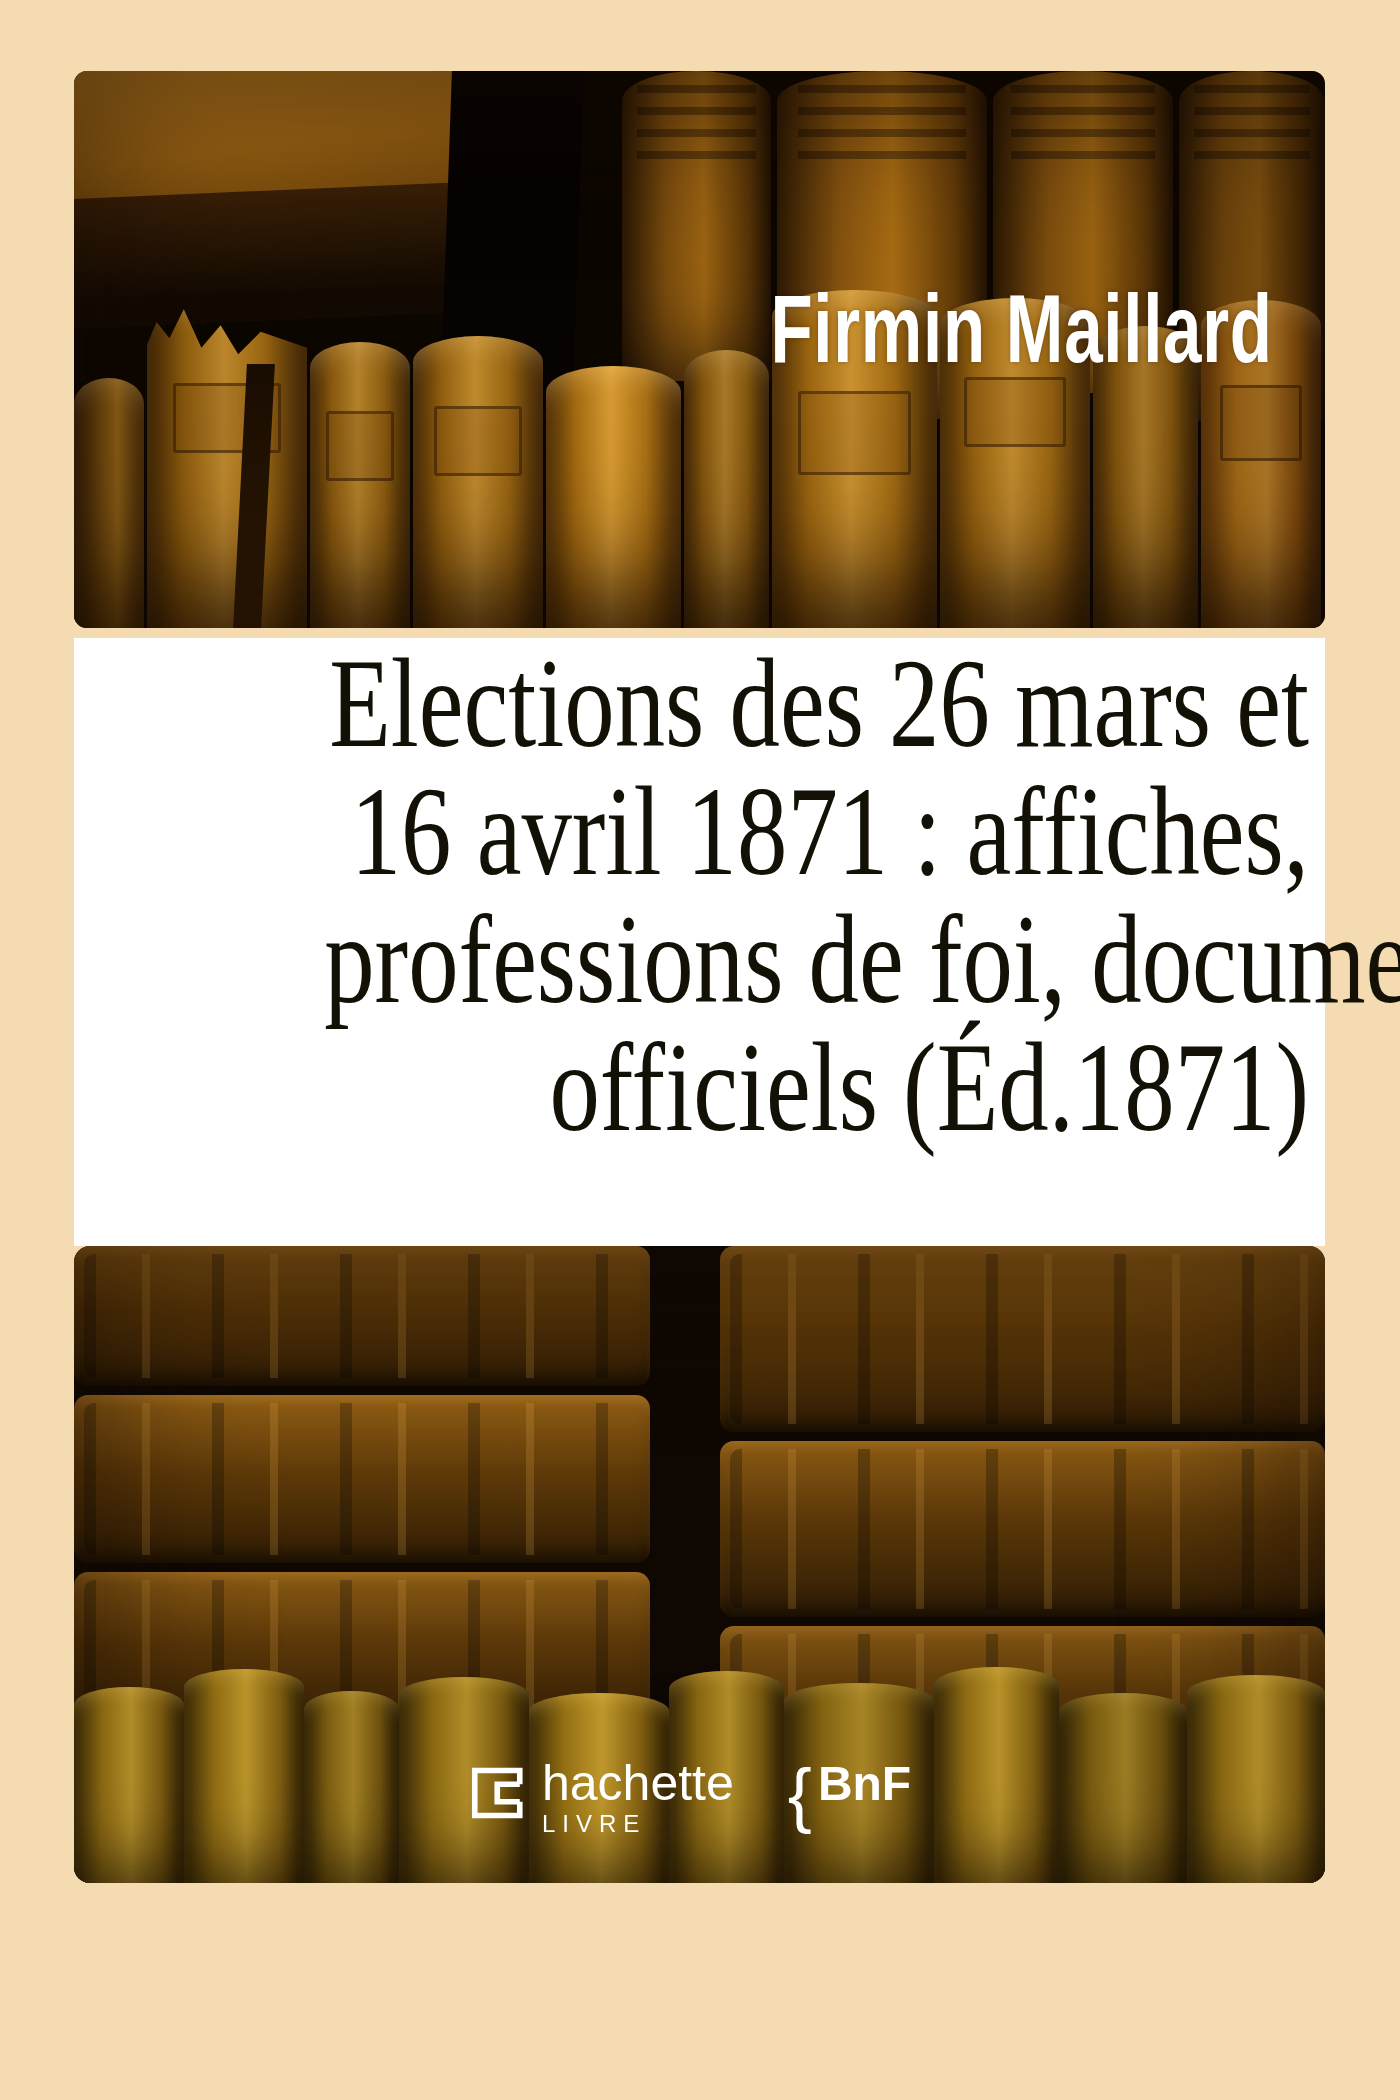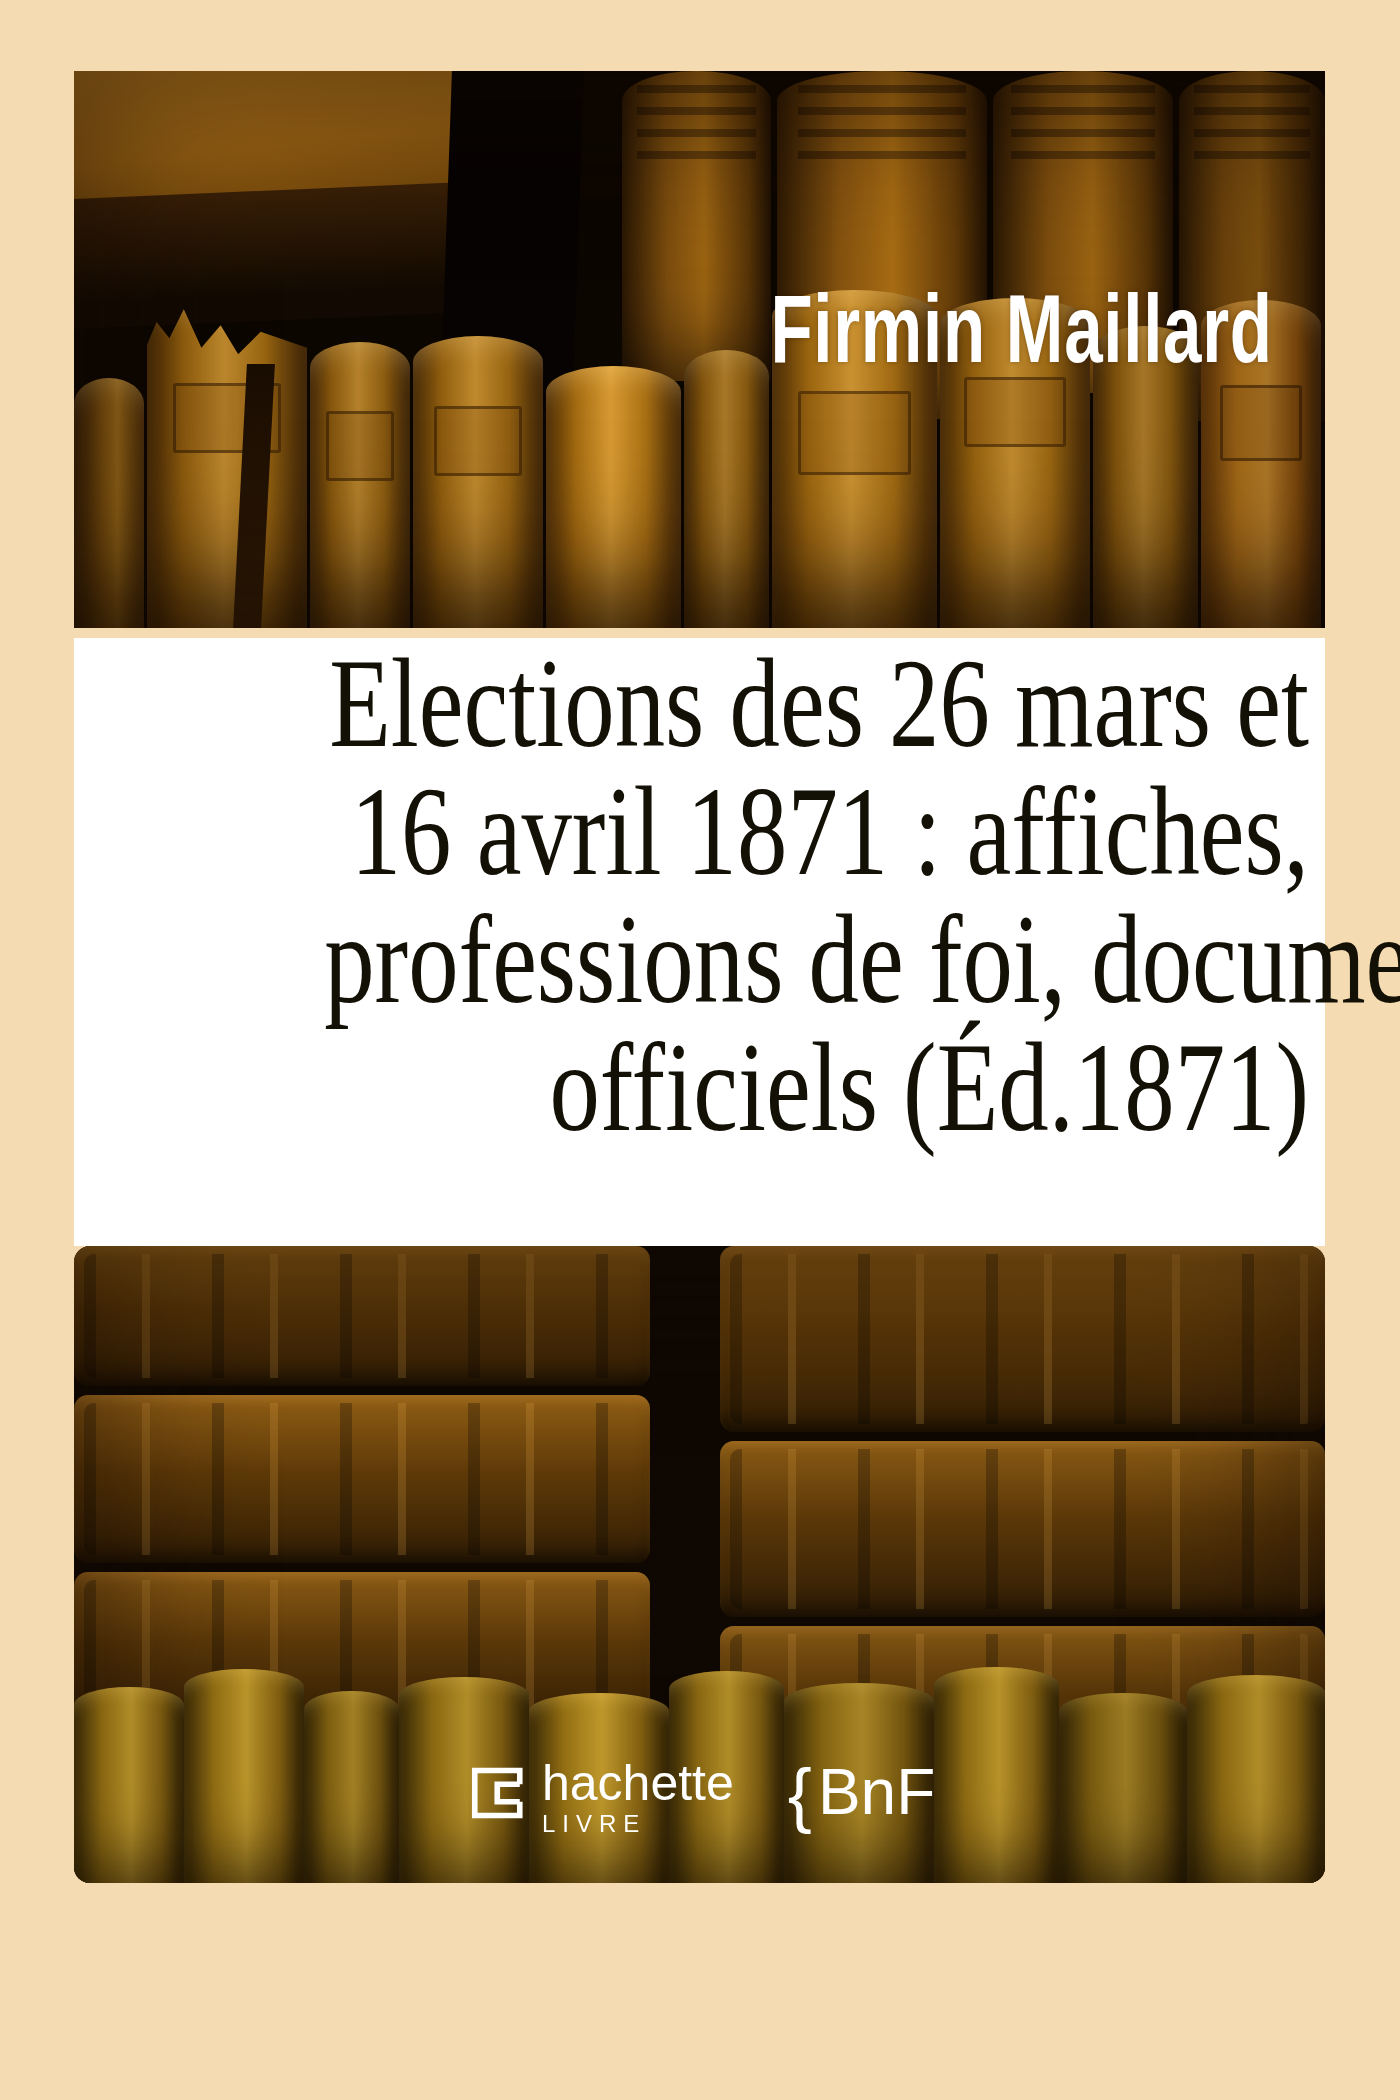--- a/index.html
+++ b/index.html
@@ -4,21 +4,21 @@
 <style>
   html,body{margin:0;padding:0;}
   body{width:1400px;height:2100px;background:#F5DBB2;font-family:"Liberation Sans",sans-serif;}
   .cover{position:relative;width:1400px;height:2100px;background:#F5DBB2;overflow:hidden;}
   .content-col{position:absolute;left:74px;top:71px;width:1251px;height:1959px;}
 
   
   .photo{position:relative;width:1251px;overflow:hidden;background:#0C0601;}
   .photo::after{content:"";position:absolute;inset:0;pointer-events:none;
     box-shadow:inset 0 0 150px 30px rgba(18,8,0,.55);}
-  .photo-top{height:557px;}
+  .photo-top{height:557px;border-radius:13px;}
   .photo-bottom{height:637px;background:#0F0802;border-radius:16px;}
 
   
   .pt-back{position:absolute;left:548px;top:0;width:703px;height:350px;display:flex;gap:6px;}
   .pt-back b{display:block;border-top-left-radius:50% 30px;border-top-right-radius:50% 30px;
     background:linear-gradient(90deg,#2e1a04,#7a4c0e 30%,#9a6312 55%,#5a3608 85%,#241404);
     box-shadow:inset 0 -60px 80px -40px rgba(10,4,0,.7);position:relative;}
   .pt-back b::before{content:"";position:absolute;left:10%;right:10%;top:14px;height:86px;
     background:repeating-linear-gradient(180deg,rgba(10,4,0,.38) 0 8px,transparent 8px 22px);}
   .pt-back b:nth-of-type(1){width:150px;height:310px;}
@@ -107,21 +107,21 @@
 
   
   .logos{position:absolute;left:392px;top:512px;z-index:6;display:flex;align-items:flex-start;gap:54px;}
   .hachette{display:flex;align-items:flex-start;gap:16px;color:#FFFFFF;}
   .h-mark{width:60px;height:62px;margin-top:4px;}
   .h-col{display:flex;flex-direction:column;}
   .h-word{font-size:50px;line-height:1.0;font-weight:400;letter-spacing:0;}
   .h-livre{font-size:24px;line-height:1;letter-spacing:7px;margin-top:4px;font-weight:400;}
   .bnf{display:flex;align-items:flex-start;color:#FFFFFF;margin-top:2px;}
   .bnf-brace{font-size:72px;line-height:.95;font-weight:400;margin-right:6px;}
-  .bnf-word{font-size:64px;line-height:1;font-weight:normal;}
+  .bnf-word{font-size:48px;line-height:1;font-weight:bold;}
 </style>
 </head>
 <body>
 
 <div class="cover">
   <div class="content-col">
 
     <div class="photo photo-top">
       <div class="pt-back">
         <b></b>

